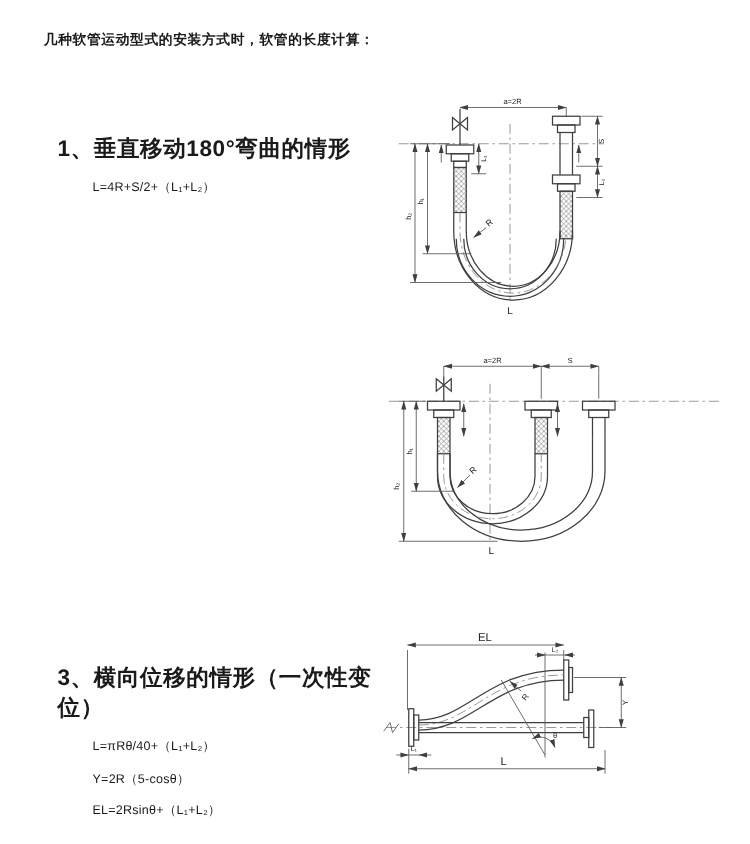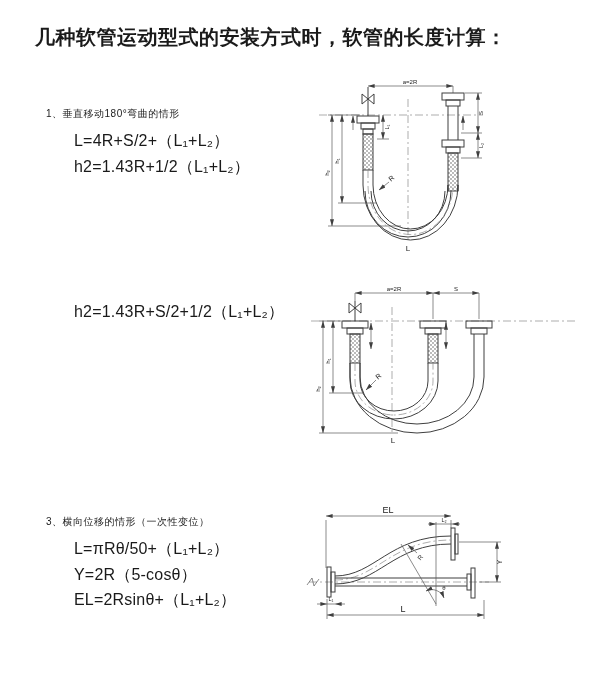--- a/index.html
+++ b/index.html
@@ -1,21 +1,21 @@
 <!DOCTYPE html>
 <html><head>
 <meta charset="utf-8">
 <style>
   html,body{margin:0;padding:0;background:#fff;}
   .page{position:relative;width:600px;height:675px;background:#ffffff;overflow:hidden;
         font-family:"Liberation Sans","DejaVu Sans",sans-serif;color:#1a1a1a;}
-  .title{position:absolute;left:35px;top:24px;font-size:20px;font-weight:bold;letter-spacing:.5px;}
+  .title{position:absolute;left:35px;top:24px;font-size:11px;font-weight:bold;letter-spacing:.5px;}
   .sec{position:absolute;left:46px;width:262px;}
-  .sec-heading{font-size:10px;font-weight:normal;letter-spacing:.5px;margin-bottom:7px;}
-  .formula{font-size:16px;margin-left:28px;line-height:25.5px;letter-spacing:.2px;}
+  .sec-heading{font-size:18px;font-weight:bold;letter-spacing:.5px;margin-bottom:7px;}
+  .formula{font-size:10px;margin-left:28px;line-height:25.5px;letter-spacing:.2px;}
   .diag{position:absolute;}
   
   .ln{stroke:#3f3f3f;stroke-width:1;fill:none;}
   .th{stroke:#5a5a5a;stroke-width:.7;fill:none;}
   .cl{stroke:#8a8a8a;stroke-width:.7;fill:none;stroke-dasharray:8 3 2 3;}
   .hx{fill:url(#xh);}
   text{fill:#222;font-family:"Liberation Sans","DejaVu Sans",sans-serif;}
   .t55{font-size:5.5px;} .t6{font-size:6px;} .t65{font-size:6.5px;}
   .t7{font-size:7px;} .t8{font-size:8px;} .t9{font-size:9px;}
   .mid{text-anchor:middle;}
@@ -34,30 +34,28 @@
         <path d="M0,0 L4,4 M4,0 L0,4" stroke="#777" stroke-width=".5" fill="none"></path>
       </pattern>
     </defs>
   </svg>
 
   <div class="title">几种软管运动型式的安装方式时，软管的长度计算：</div>
 
   <section class="sec" style="top:107px">
     <div class="sec-heading">1、垂直移动180°弯曲的情形</div>
     <div class="formula">L=4R+S/2+（L₁+L₂）</div>
-    <div class="formula">h2=1.43R+1/2（L₁+L₂）</div>
   </section>
 
   <section class="sec" style="top:299px">
-    <div class="formula">h2=1.43R+S/2+1/2（L₁+L₂）</div>
   </section>
 
-  <section class="sec" style="top:515px">
+  <section class="sec" style="top:530px">
     <div class="sec-heading">3、横向位移的情形（一次性变位）</div>
-    <div class="formula">L=πRθ/50+（L₁+L₂）</div>
+    <div class="formula">L=πRθ/40+（L₁+L₂）</div>
     <div class="formula">Y=2R（5-cosθ）</div>
     <div class="formula">EL=2Rsinθ+（L₁+L₂）</div>
   </section>
 
   <svg class="diag" style="left:305px;top:73px" width="262" height="182" viewBox="0 0 262 182">
     <g>
       <line x1="103" y1="26" x2="103" y2="170" class="cl"></line>
       <line x1="14" y1="42" x2="178" y2="42" class="cl"></line>
     </g>
     <g>

